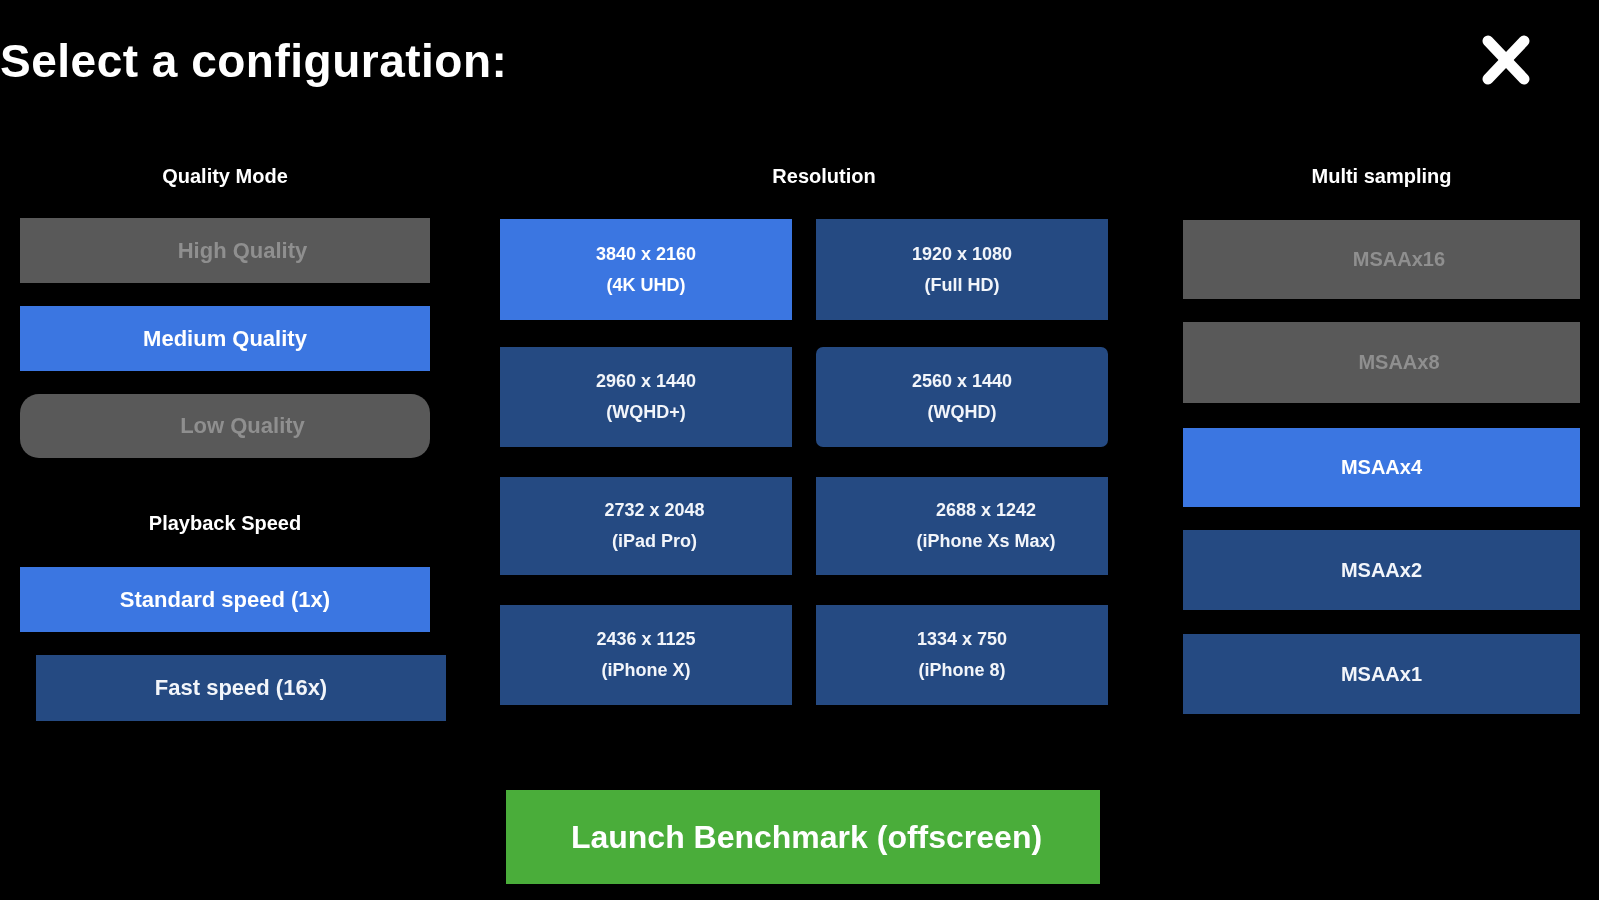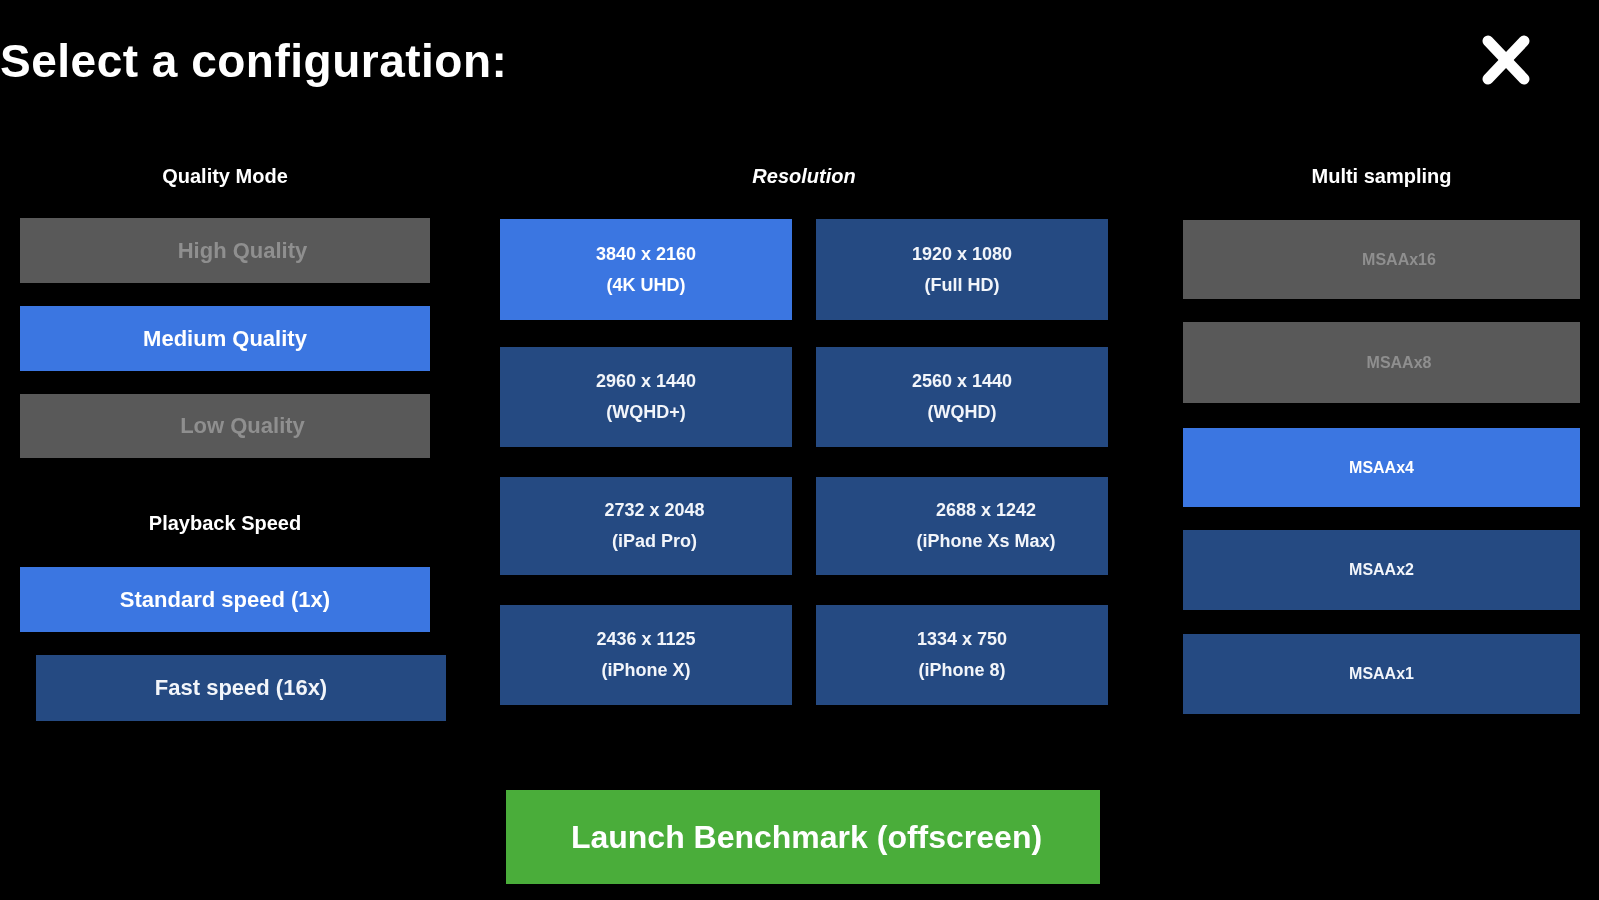--- a/index.html
+++ b/index.html
@@ -17,46 +17,46 @@
     position:absolute; left:1470px; top:26px; width:72px; height:68px;
     background:transparent; border:none; padding:0; cursor:pointer;
     display:flex; align-items:center; justify-content:center;
   }
   .hdr {
     position:absolute; margin:0; color:#fff; font-size:20px; font-weight:700;
     text-align:center;
   }
   .hdr-quality  { left:20px;   width:410px; top:165px; }
   .hdr-playback { left:20px;   width:410px; top:512px; }
-  .hdr-resolution { left:500px; width:608px; top:165px;font-style:italic; }
+  .hdr-resolution { left:520px; width:608px; top:165px; }
   .hdr-msaa     { left:1183px; width:397px; top:165px; }
 
   .btn {
     position:absolute; border:none; padding:0; cursor:pointer;
     display:flex; flex-direction:column; align-items:center; justify-content:center;
     color:#fff; font-weight:700; font-family:inherit; text-align:center;
   }
   .state-selected { background:var(--selected,#3b76e1); color:#fff; }
   .state-normal   { background:var(--normal,#254a82);   color:#f2f5fa; }
   .state-disabled { background:var(--disabled,#595959); color:#8f8f8f; cursor:default;padding-left:35px; }
 
   .col-quality.btn, .col-playback.btn { font-size:22px; }
   .col-resolution.btn { font-size:18px; line-height:31px; }
-  .col-msaa.btn { font-size:16px; }
+  .col-msaa.btn { font-size:20px; }
 
   .p-hq   { left:20px; top:218px; width:410px; height:65px; }
   .p-mq   { left:20px; top:306px; width:410px; height:65px; }
-  .p-lq   { left:20px; top:394px; width:410px; height:64px; }
+  .p-lq   { left:20px; top:394px; width:410px; height:64px;border-radius:19px; }
   .p-std  { left:20px; top:567px; width:410px; height:65px; }
   .p-fast { left:36px; top:655px; width:410px; height:66px; }
 
   .p-r0 { left:500px; top:219px; width:292px; height:101px; }
   .p-r1 { left:816px; top:219px; width:292px; height:101px; }
   .p-r2 { left:500px; top:347px; width:292px; height:100px; }
-  .p-r3 { left:816px; top:347px; width:292px; height:100px; }
+  .p-r3 { left:816px; top:347px; width:292px; height:100px;border-radius:7px; }
   .p-r4 { left:500px; top:477px; width:292px; height:98px;padding-left:17px;  }
   .p-r5 { left:816px; top:477px; width:292px; height:98px;padding-left:48px;  }
   .p-r6 { left:500px; top:605px; width:292px; height:100px; }
   .p-r7 { left:816px; top:605px; width:292px; height:100px; }
 
   .p-m0 { left:1183px; top:220px; width:397px; height:79px; }
   .p-m1 { left:1183px; top:322px; width:397px; height:81px; }
   .p-m2 { left:1183px; top:428px; width:397px; height:79px; }
   .p-m3 { left:1183px; top:530px; width:397px; height:80px; }
   .p-m4 { left:1183px; top:634px; width:397px; height:80px; }

